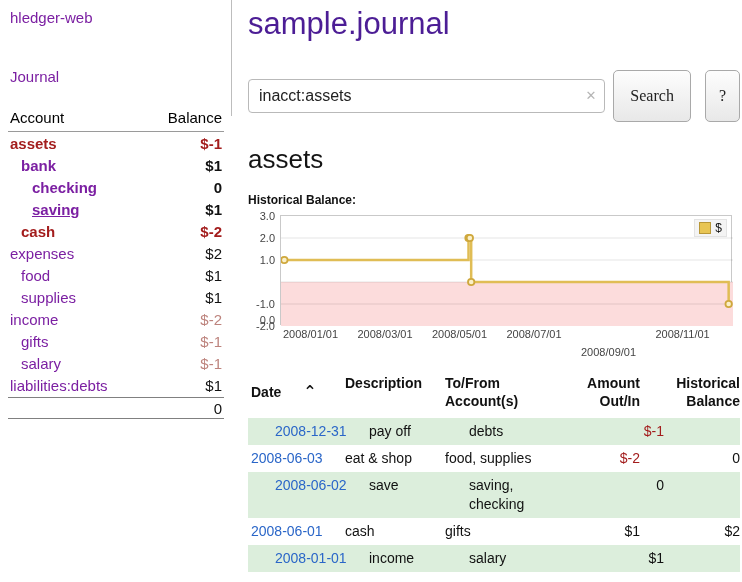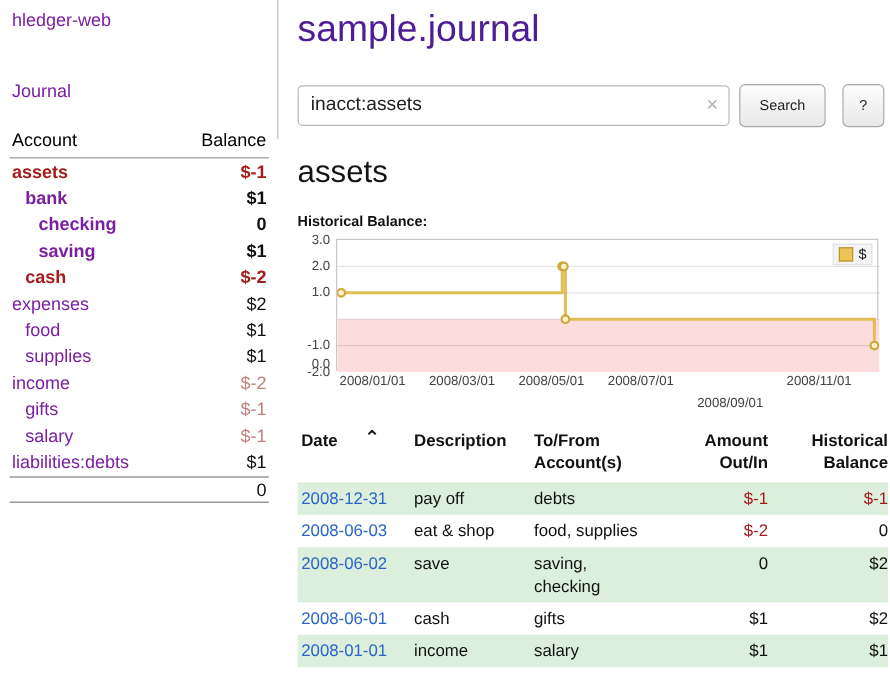--- a/index.html
+++ b/index.html
@@ -29,21 +29,21 @@
   .main { position:absolute; left:248px; top:0; width:492px; }
   h1.page-title { margin:6px 0 0; font-size:31px; font-weight:400; color:#4c1d95; }
   .search-row { margin-top:28px; display:flex; align-items:center; }
   .search-wrap { position:relative; width:360px; height:34px; }
   .search-wrap input {
     width:100%; height:34px; border:1px solid #b9b9b9; border-radius:4px;
     font-family:inherit; font-size:16px; color:#222; padding:0 28px 0 10px; outline:none;
   }
   .clear-x { position:absolute; right:9px; top:10px; color:#b5b5b5; font-size:13px; line-height:1; cursor:pointer; }
   .btn {
-    margin-left:8px; height:36px; padding:0 16px; font-family:Liberation Sans, sans-serif; font-size:12px; color:#222;
+    margin-left:8px; height:52px; padding:0 16px; font-family:Liberation Serif, serif; font-size:16px; color:#222;
     background:linear-gradient(#fdfdfd,#e8e8e8); border:1px solid #a9a9a9; border-radius:5px; cursor:pointer;
   }
   .btn.help { margin-left:14px; padding:0 13px; }
   h2.acct-heading { margin:22px 0 0; font-size:26px; font-weight:400; color:#141414; }
   .chart-label { margin-top:18px; font-size:12px; font-weight:700; color:#111; }
 
   
   .chart { display:flex; margin-top:8px; }
   .y-axis { position:relative; width:32px; height:110px; font-size:11px; color:#444; }
   .y-tick { position:absolute; right:5px; transform:translateY(-50%); white-space:nowrap; }
@@ -53,25 +53,25 @@
             background:rgba(243,243,243,0.9); border:1px solid #e3e3e3; padding:1px 4px; font-size:12px; color:#111; }
   .legend-swatch { width:12px; height:12px; border:1px solid #b89738; }
   .x-axis { position:relative; margin-left:33px; width:454px; height:16px; margin-top:3px; font-size:11px; color:#444; }
   .x-tick { position:absolute; top:0; white-space:nowrap; }
 
   
   .register { margin-top:30px; font-size:14px; color:#111; width:492px; }
   .reg-header, .reg-row { display:grid; grid-template-columns:97px 100px 125px 70px 100px; }
   .reg-header { font-weight:700; line-height:18px; padding-bottom:8px; }
   .reg-row { padding:4px 0; line-height:19px; }
-  .reg-row.shade { background:#dceedc; }
+  .reg-row.shade { background:#dceedc;padding-left:24px; }
   .right { text-align:right; }
   .pre { white-space:pre-line; }
   .cell-date { color:#2a66c8; cursor:pointer; padding-left:3px; }
-  .hdr-date { display:flex; align-items:flex-start; gap:22px; padding-left:3px; cursor:pointer; }
+  .hdr-date { display:flex; align-items:center; gap:22px; padding-left:3px; cursor:pointer; }
   .sort { font-size:16px; font-weight:700; line-height:16px; }
   .neg { color:#a31d1d; }
 </style>
 </head>
 <body>
 
 <div class="screen">
 
   <aside class="sidebar">
     <a class="app-link">hledger-web</a>
@@ -89,21 +89,21 @@
           </div>
           <div class="acct-row strong">
             <span class="name " style="margin-left: 11px; text-align: right;">bank</span>
             <span class="bal ">$1</span>
           </div>
           <div class="acct-row strong">
             <span class="name " style="margin-left: 22px;">checking</span>
             <span class="bal ">0</span>
           </div>
           <div class="acct-row strong">
-            <span class="name " style="margin-left: 22px;">saving</span>
+            <span class="name " style="margin-left: 22px; text-decoration: underline;">saving</span>
             <span class="bal ">$1</span>
           </div>
           <div class="acct-row strong">
             <span class="name neg" style="margin-left: 11px;">cash</span>
             <span class="bal neg">$-2</span>
           </div>
           <div class="acct-row">
             <span class="name " style="margin-left: 0px;">expenses</span>
             <span class="bal ">$2</span>
           </div>

